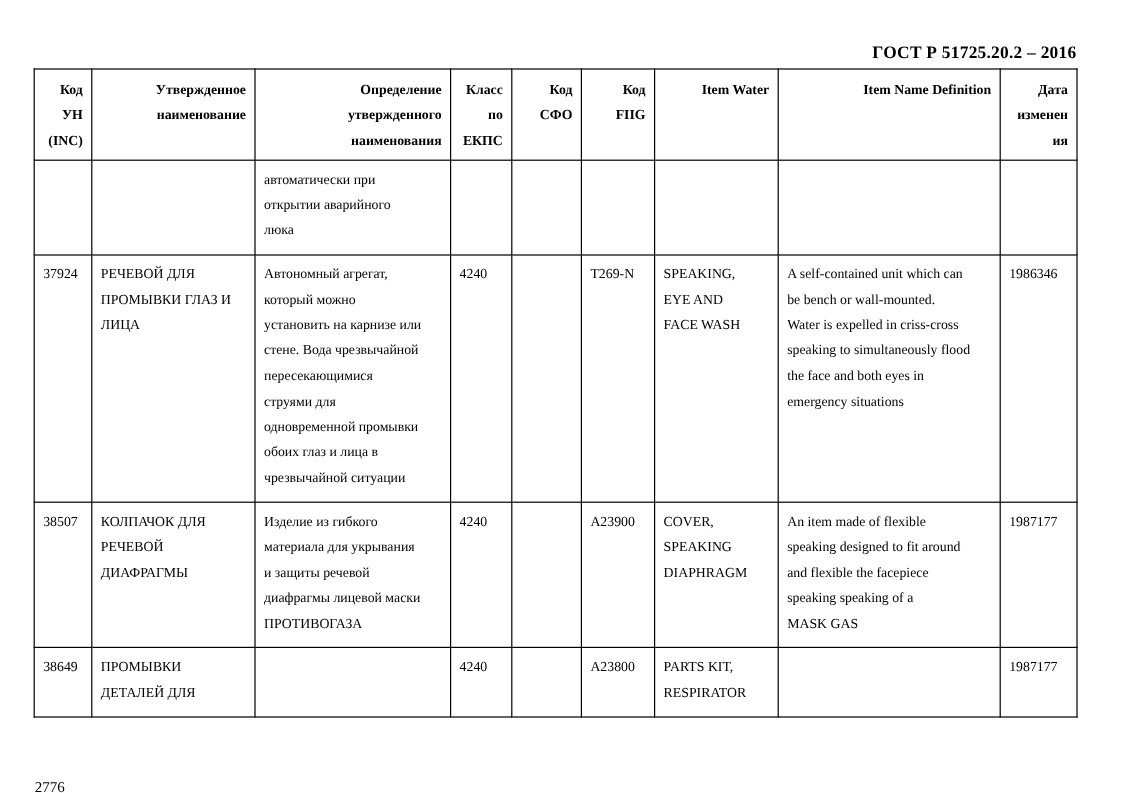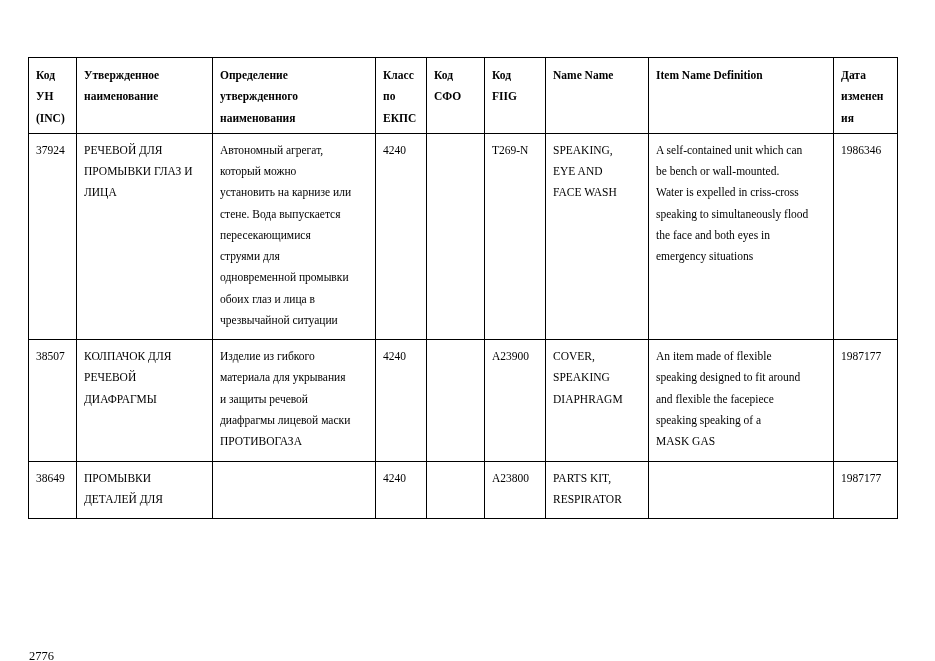--- a/index.html
+++ b/index.html
@@ -45,20 +45,21 @@
     vertical-align: top;
     padding: 6px 7px 8px 7px;
     font-weight: normal;
     text-align: left;
   }
   table.gost thead th {
     font-weight: bold;
     line-height: 1.85;
     padding-top: 7px;
     padding-bottom: 4px;
+    text-align: right;
   }
   .c0 { width: 48px; }
   .c1 { width: 136px; }
   .c2 { width: 163px; }
   .c3 { width: 51px; }
   .c4 { width: 58px; }
   .c5 { width: 61px; }
   .c6 { width: 103px; }
   .c7 { width: 185px; }
   .c8 { width: 64px; }
@@ -73,20 +74,21 @@
     font-size: 12.5px;
     font-family: "Liberation Serif", serif;
     margin-top: 12px;
   }
 </style>
 </head>
 <body>
 
 <div class="page">
 
+  <div class="doc-header">ГОСТ Р 51725.20.2 – 2016</div>
 
   <table class="gost">
     <colgroup>
       <col class="c0">
         <col class="c1">
         <col class="c2">
         <col class="c3">
         <col class="c4">
         <col class="c5">
         <col class="c6">
@@ -116,47 +118,62 @@
           </th>
         <th class="cell-lines">
             <span>Код</span>
             <span>СФО</span>
           </th>
         <th class="cell-lines">
             <span>Код</span>
             <span>FIIG</span>
           </th>
         <th class="cell-lines">
-            <span>Name Name</span>
+            <span>Item Water</span>
           </th>
         <th class="cell-lines">
             <span>Item Name Definition</span>
           </th>
         <th class="cell-lines">
             <span>Дата</span>
             <span>изменен</span>
             <span>ия</span>
           </th>
       </tr>
     </thead>
     <tbody>
         <tr>
+          <td class="cell-lines"></td>
+          <td class="cell-lines"></td>
+          <td class="cell-lines">
+            <span>автоматически при</span>
+            <span>открытии аварийного</span>
+            <span>люка</span>
+          </td>
+          <td class="cell-lines"></td>
+          <td class="cell-lines"></td>
+          <td class="cell-lines"></td>
+          <td class="cell-lines"></td>
+          <td class="cell-lines"></td>
+          <td class="cell-lines"></td>
+        </tr>
+        <tr>
           <td class="cell-lines">
             <span>37924</span>
           </td>
           <td class="cell-lines">
             <span>РЕЧЕВОЙ ДЛЯ</span>
             <span>ПРОМЫВКИ ГЛАЗ И</span>
             <span>ЛИЦА</span>
           </td>
           <td class="cell-lines">
             <span>Автономный агрегат,</span>
             <span>который можно</span>
             <span>установить на карнизе или</span>
-            <span>стене. Вода выпускается</span>
+            <span>стене. Вода чрезвычайной</span>
             <span>пересекающимися</span>
             <span>струями для</span>
             <span>одновременной промывки</span>
             <span>обоих глаз и лица в</span>
             <span>чрезвычайной ситуации</span>
           </td>
           <td class="cell-lines">
             <span>4240</span>
           </td>
           <td class="cell-lines"></td>

